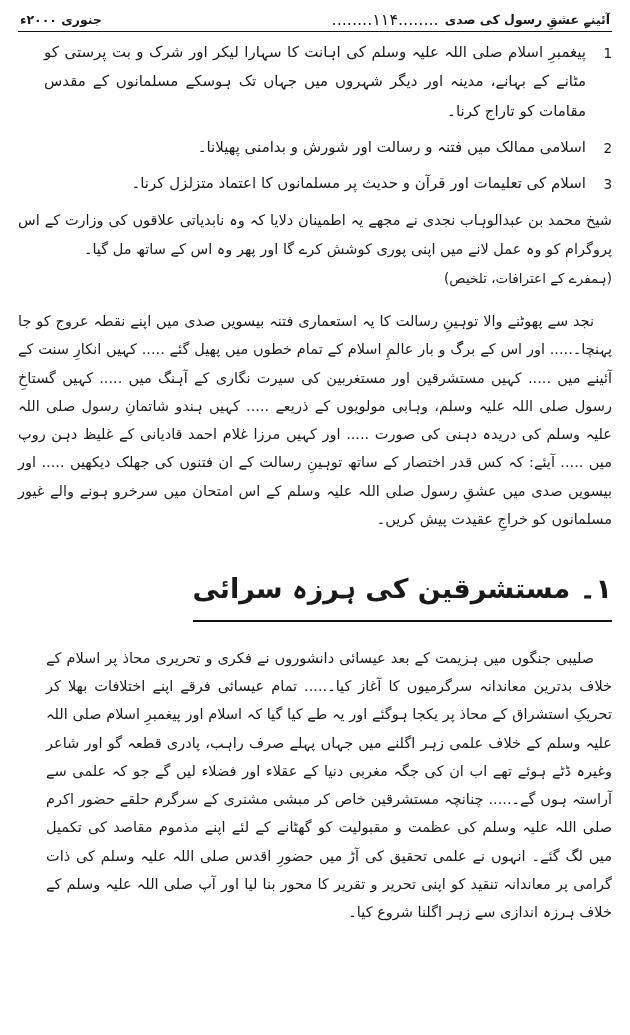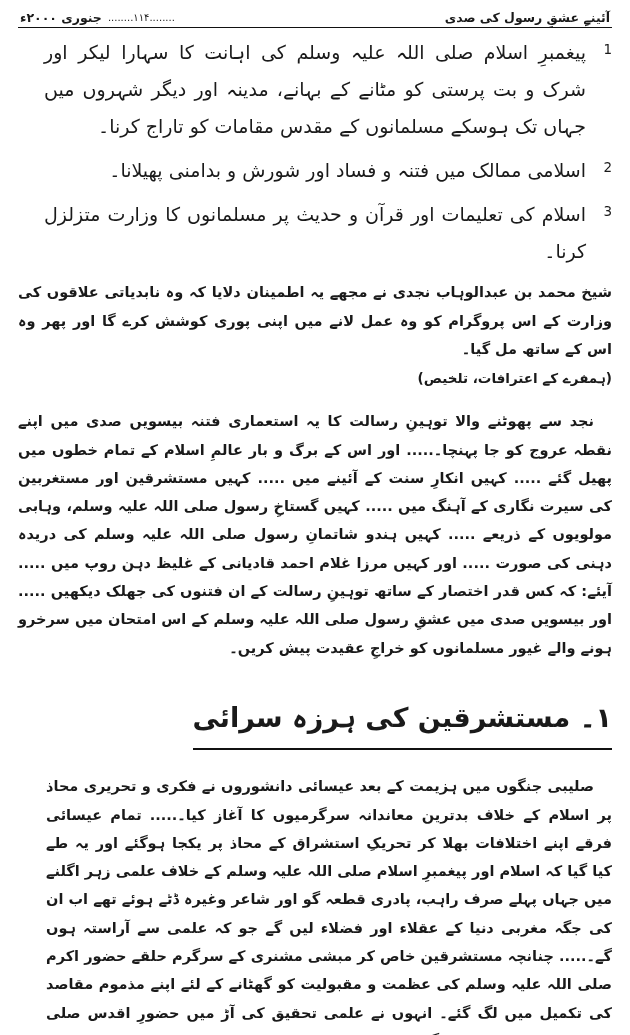--- a/index.html
+++ b/index.html
@@ -35,22 +35,22 @@
     border-bottom: 1.6px solid #111;
     margin-bottom: 3px;
   }
   .header .hdr-right,
   .header .hdr-left {
     white-space: nowrap;
     font-weight: bold;
   }
   .header .hdr-center {
     flex: 1;
-    text-align: left;
-    font-size: 10px;
+    text-align: right;
+    font-size: 16px;
     letter-spacing: 1px;
     padding: 0 6px;
     white-space: nowrap;
   }
   .dotline {
     letter-spacing: 1.5px;
   }
 
   
   .content {
@@ -76,32 +76,31 @@
     width: 26px;
     flex: 0 0 26px;
     text-align: center;
     font-size: 13.5px;
     padding-top: 2px;
   }
   .numrow .txt {
     flex: 1;
     text-align: justify;
     text-align-last: right;
-    font-size: 19px;
+    font-size: 15px;
     line-height: 1.95;
     padding-left: 26px;
   }
 
   .para {
     margin: 8px 0 0 0;
     font-size: 14.5px;
     line-height: 1.95;
     text-align: justify;
     text-align-last: right;
-    font-weight: bold;
   }
   .para-indent {
     text-indent: 18px;
   }
   .para-center-end {
     text-align: left;
     margin-top: 2px;
     font-size: 13.5px;
   }
   .spacer-sm { height: 8px; }
@@ -141,25 +140,25 @@
 
   <div class="content">
 
     <div class="numlist">
       <div class="numrow">
         <div class="num">1</div>
         <div class="txt">پیغمبرِ اسلام صلی اللہ علیہ وسلم کی اہانت کا سہارا لیکر اور شرک و بت پرستی کو مٹانے کے بہانے، مدینہ اور دیگر شہروں میں جہاں تک ہوسکے مسلمانوں کے مقدس مقامات کو تاراج کرنا۔</div>
       </div>
       <div class="numrow">
         <div class="num">2</div>
-        <div class="txt">اسلامی ممالک میں فتنہ و فساد اور شورش و بدامنی پھیلانا۔</div>
+        <div class="txt">اسلامی ممالک میں فتنہ و رسالت اور شورش و بدامنی پھیلانا۔</div>
       </div>
       <div class="numrow">
         <div class="num">3</div>
-        <div class="txt">اسلام کی تعلیمات اور قرآن و حدیث پر مسلمانوں کا وزارت متزلزل کرنا۔</div>
+        <div class="txt">اسلام کی تعلیمات اور قرآن و حدیث پر مسلمانوں کا اعتماد متزلزل کرنا۔</div>
       </div>
     </div>
 
     <div class="para">شیخ محمد بن عبدالوہاب نجدی نے مجھے یہ اطمینان دلایا کہ وہ نابدیاتی علاقوں کی وزارت کے اس پروگرام کو وہ عمل لانے میں اپنی پوری کوشش کرے گا اور پھر وہ اس کے ساتھ مل گیا۔</div>
     <div class="para para-center-end">(ہمفرے کے اعترافات، تلخیص)</div>
 
     <div class="spacer-sm"></div>
 
     <div class="para para-indent">نجد سے پھوٹنے والا توہینِ رسالت کا یہ استعماری فتنہ بیسویں صدی میں اپنے نقطہ عروج کو جا پہنچا۔..... اور اس کے برگ و بار عالمِ اسلام کے تمام خطوں میں پھیل گئے ..... کہیں انکارِ سنت کے آئینے میں ..... کہیں مستشرقین اور مستغربین کی سیرت نگاری کے آہنگ میں ..... کہیں گستاخِ رسول صلی اللہ علیہ وسلم، وہابی مولویوں کے ذریعے ..... کہیں ہندو شاتمانِ رسول صلی اللہ علیہ وسلم کی دریدہ دہنی کی صورت ..... اور کہیں مرزا غلام احمد قادیانی کے غلیظ دہن روپ میں ..... آیئے: کہ کس قدر اختصار کے ساتھ توہینِ رسالت کے ان فتنوں کی جھلک دیکھیں ..... اور بیسویں صدی میں عشقِ رسول صلی اللہ علیہ وسلم کے اس امتحان میں سرخرو ہونے والے غیور مسلمانوں کو خراجِ عقیدت پیش کریں۔</div>
 

